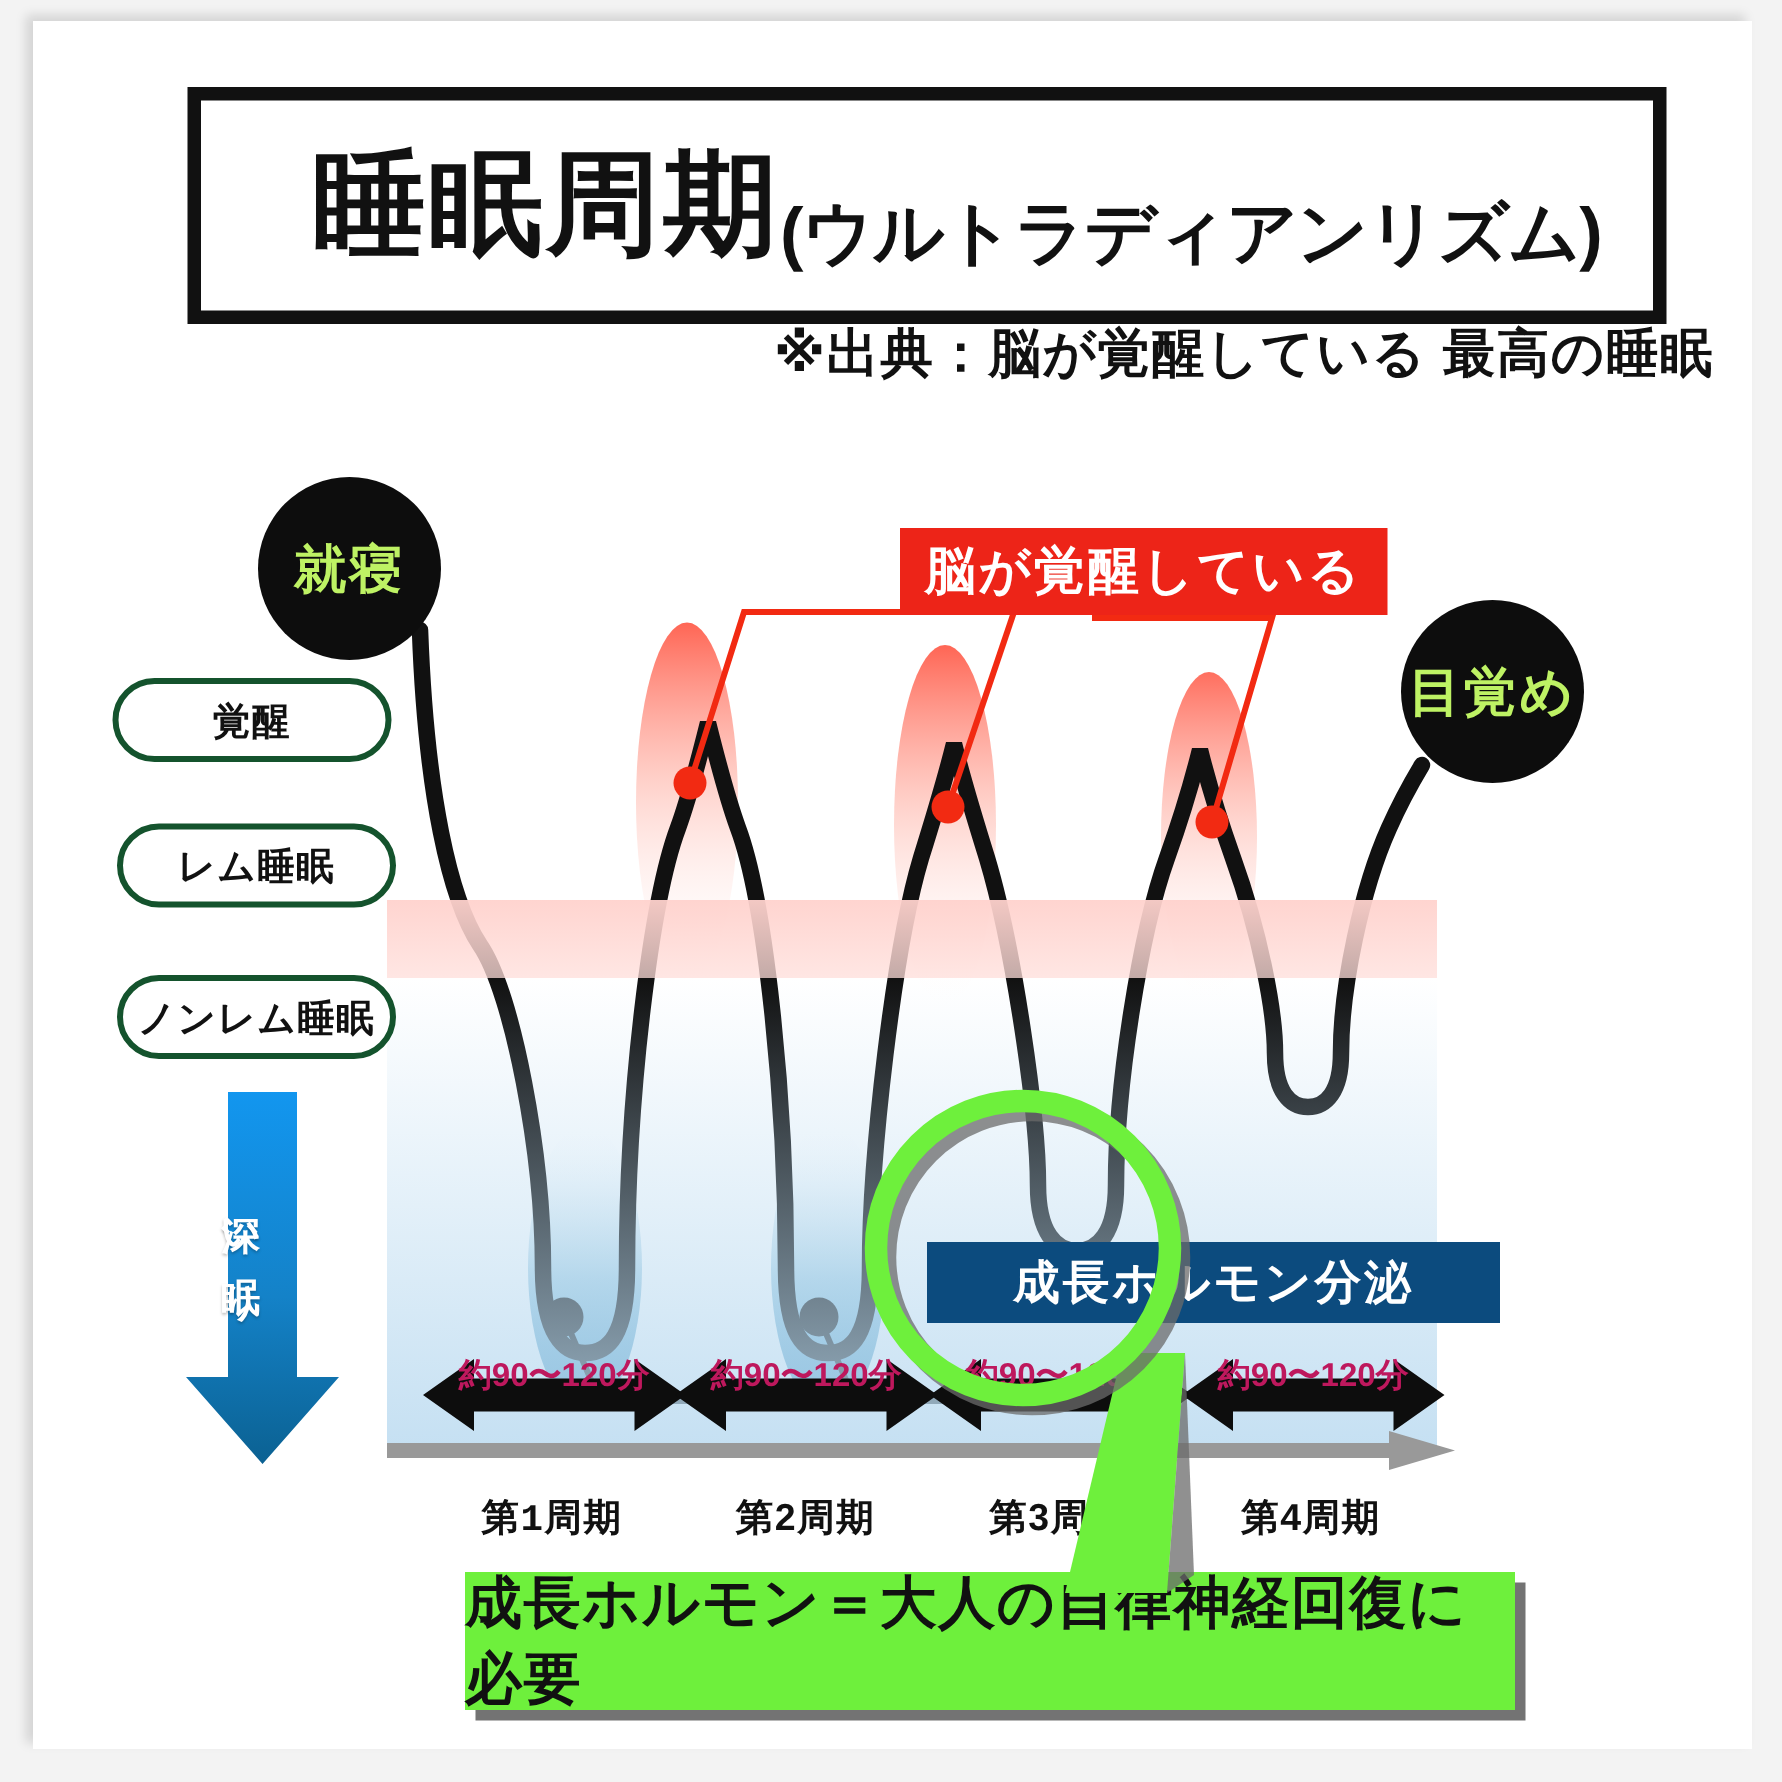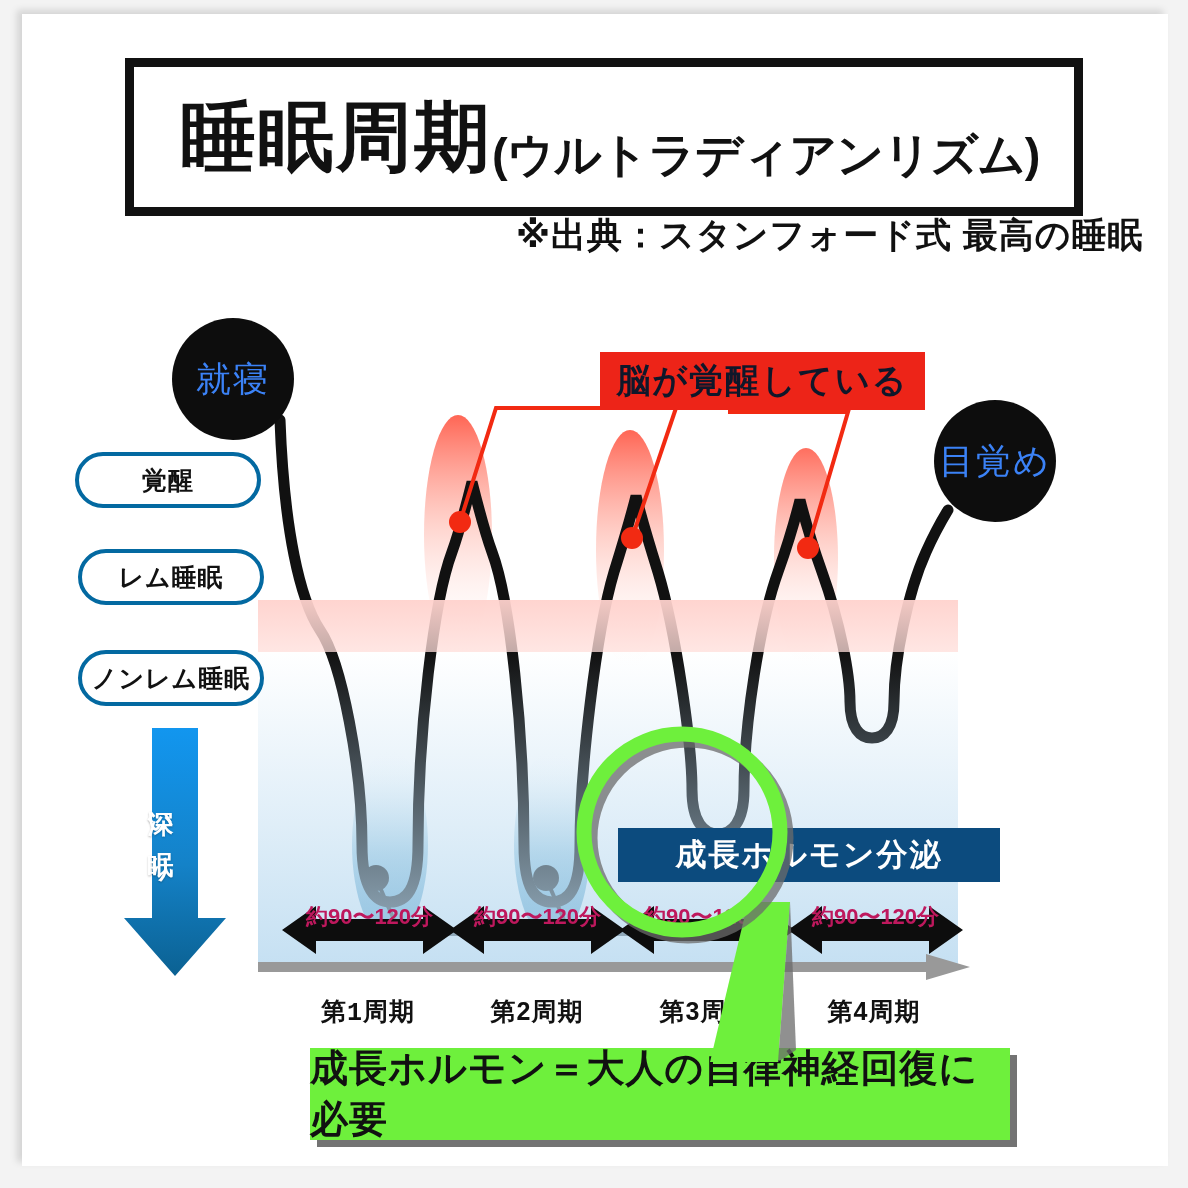--- a/index.html
+++ b/index.html
@@ -13,21 +13,21 @@
   .card{
     position:absolute;left:22px;top:14px;width:1146px;height:1152px;
     background:#ffffff;
     box-shadow:-5px -4px 7px rgba(0,0,0,.13);
   }
 
   
   .title-box{
     position:absolute;left:125px;top:58px;width:940px;height:140px;
     border:9px solid #111;background:#fff;
-    display:flex;align-items:center;
+    display:flex;align-items:center;padding-left:28px;
   }
   .title-main{
     font-size:76px;font-weight:bold;color:#111;letter-spacing:2px;
     margin-left:46px;line-height:1;
   }
   .title-sub{
     font-size:47px;font-weight:bold;color:#111;letter-spacing:-1px;
     line-height:1;position:relative;top:4px;margin-top:27px;
   }
   .source{
@@ -44,50 +44,50 @@
     position:absolute;left:0;top:300px;width:700px;height:52px;
     background:linear-gradient(to bottom,rgba(255,210,205,.95),rgba(255,222,218,.75));
   }
   .band-blue{
     position:absolute;left:0;top:352px;width:700px;height:318px;
     background:linear-gradient(to bottom,rgba(255,255,255,0),rgba(186,218,240,.85));
   }
 
   
   .pill{
-    position:absolute;background:#fff;border:4px solid #0369a1;border-radius:40px;
+    position:absolute;background:#fff;border:4px solid #14532d;border-radius:40px;
     display:flex;align-items:center;justify-content:center;
     font-size:25px;font-weight:bold;color:#111;letter-spacing:1px;
   }
   #pill-awake{left:75px;top:452px;width:178px;height:48px;}
   #pill-rem{left:78px;top:549px;width:178px;height:48px;}
   #pill-nonrem{left:78px;top:650px;width:178px;height:48px;}
 
   
   .badge{
     position:absolute;border-radius:50%;background:#0d0d0d;
     display:flex;align-items:center;justify-content:center;
-    color:#3b82f6;font-size:35px;font-weight:normal;letter-spacing:2px;
+    color:#bef264;font-size:35px;font-weight:bold;letter-spacing:2px;
   }
   #badge-bed{left:172px;top:318px;width:122px;height:122px;}
   #badge-wake{left:934px;top:400px;width:122px;height:122px;}
 
   
   .deep-arrow{position:absolute;left:122px;top:728px;width:110px;height:248px;}
   .deep-text{
     position:absolute;left:133px;top:790px;width:46px;
     color:#fff;font-size:26px;font-weight:bold;
     writing-mode:vertical-rl;text-orientation:upright;letter-spacing:6px;
     text-shadow:0 1px 2px rgba(0,0,0,.25);
   }
 
   
   .red-box{
     position:absolute;left:600px;top:352px;width:325px;height:58px;
-    background:#ed2418;color:#0f172a;
+    background:#ed2418;color:#ffffff;
     display:flex;align-items:center;justify-content:center;
     font-size:34px;font-weight:bold;letter-spacing:2px;
   }
 
   
   .gh-box{
     position:absolute;left:618px;top:828px;width:382px;height:54px;
     background:#0c4b7e;color:#fff;
     display:flex;align-items:center;justify-content:center;
     font-size:31px;font-weight:bold;letter-spacing:2px;
@@ -133,21 +133,21 @@
 </head>
 <body>
 
 <div id="stage">
   <div class="card"></div>
 
   <div class="title-box">
     <span class="title-main">睡眠周期</span>
       <span class="title-sub">(ウルトラディアンリズム)</span>
   </div>
-  <div class="source">※出典：スタンフォード式 最高の睡眠</div>
+  <div class="source">※出典：脳が覚醒している 最高の睡眠</div>
 
   <div class="chart">
     <div class="band-red"></div>
     <div class="band-blue"></div>
 
     <svg width="700" height="690" viewBox="0 0 700 690">
       <defs>
         <linearGradient id="gPeak" x1="0" y1="0" x2="0" y2="1">
           <stop offset="0%" stop-color="#ff3b25" stop-opacity="0.92"></stop>
           <stop offset="45%" stop-color="#ff8a78" stop-opacity="0.45"></stop>

